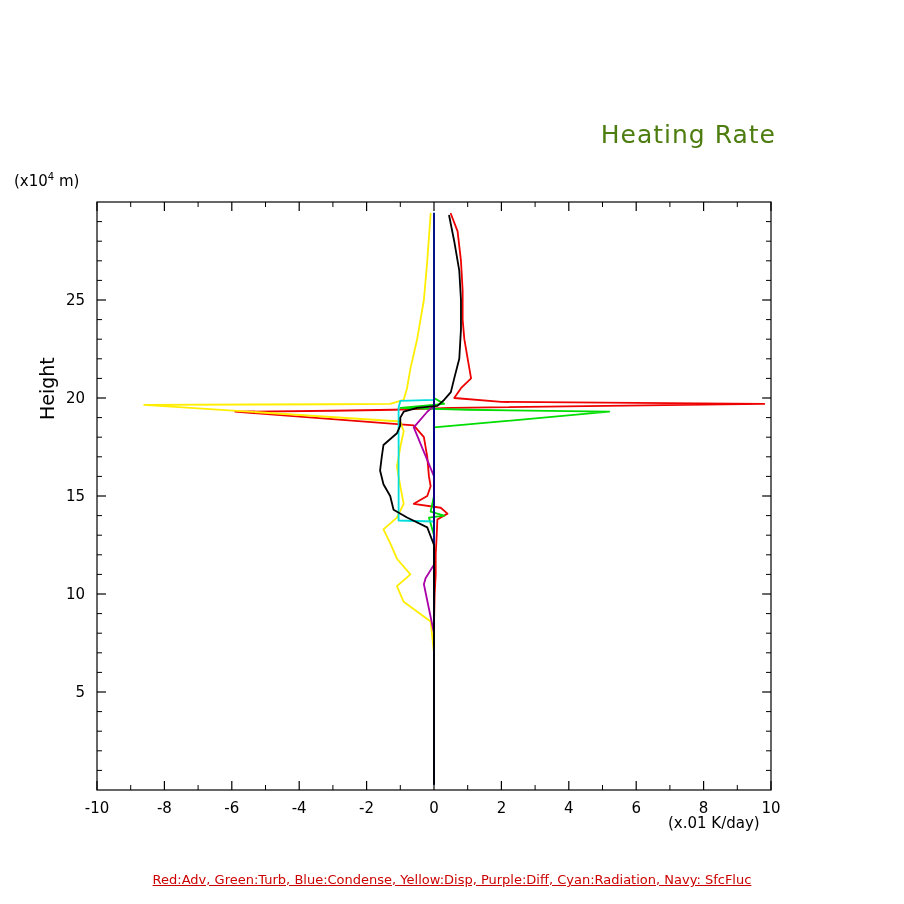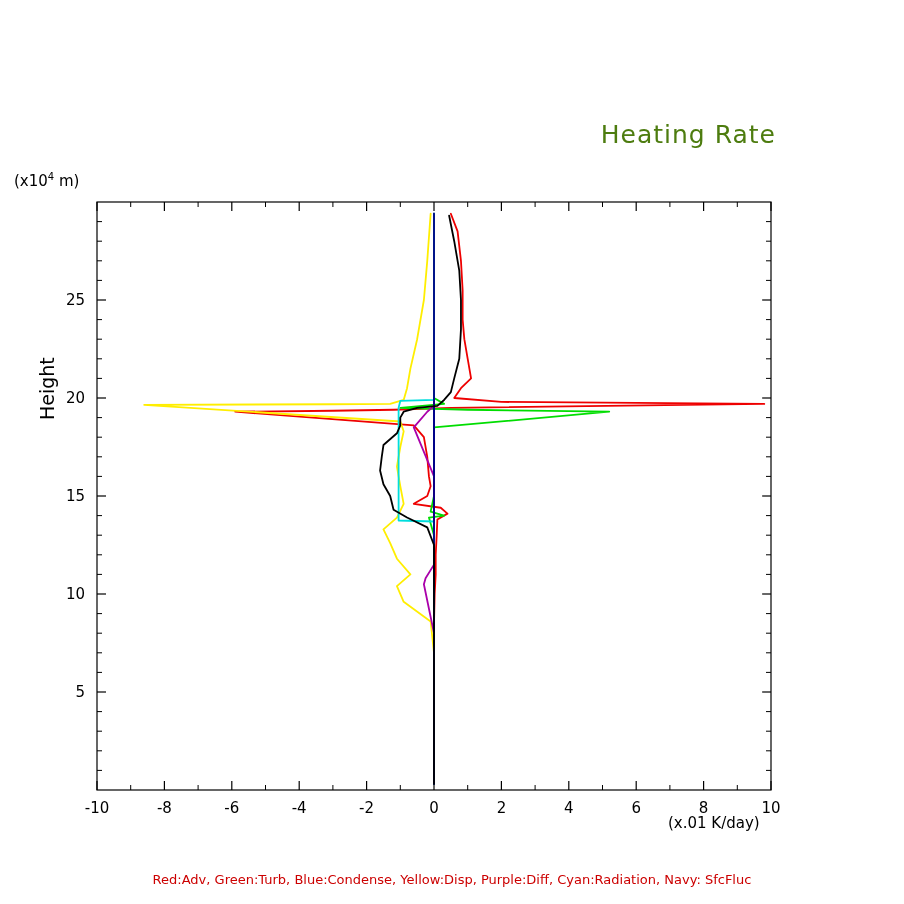--- a/index.html
+++ b/index.html
@@ -59,20 +59,21 @@
   }
   #legend {
     position: absolute;
     left: 0;
     top: 872px;
     width: 904px;
     text-align: center;
     font-size: 13px;
     color: #cc0000;
     white-space: nowrap;
+    text-decoration: underline;
   }
   #plot-svg {
     position: absolute;
     left: 0;
     top: 0;
   }
   .tick-label {
     font-family: "DejaVu Sans", sans-serif;
     font-size: 15px;
     fill: #000000;

